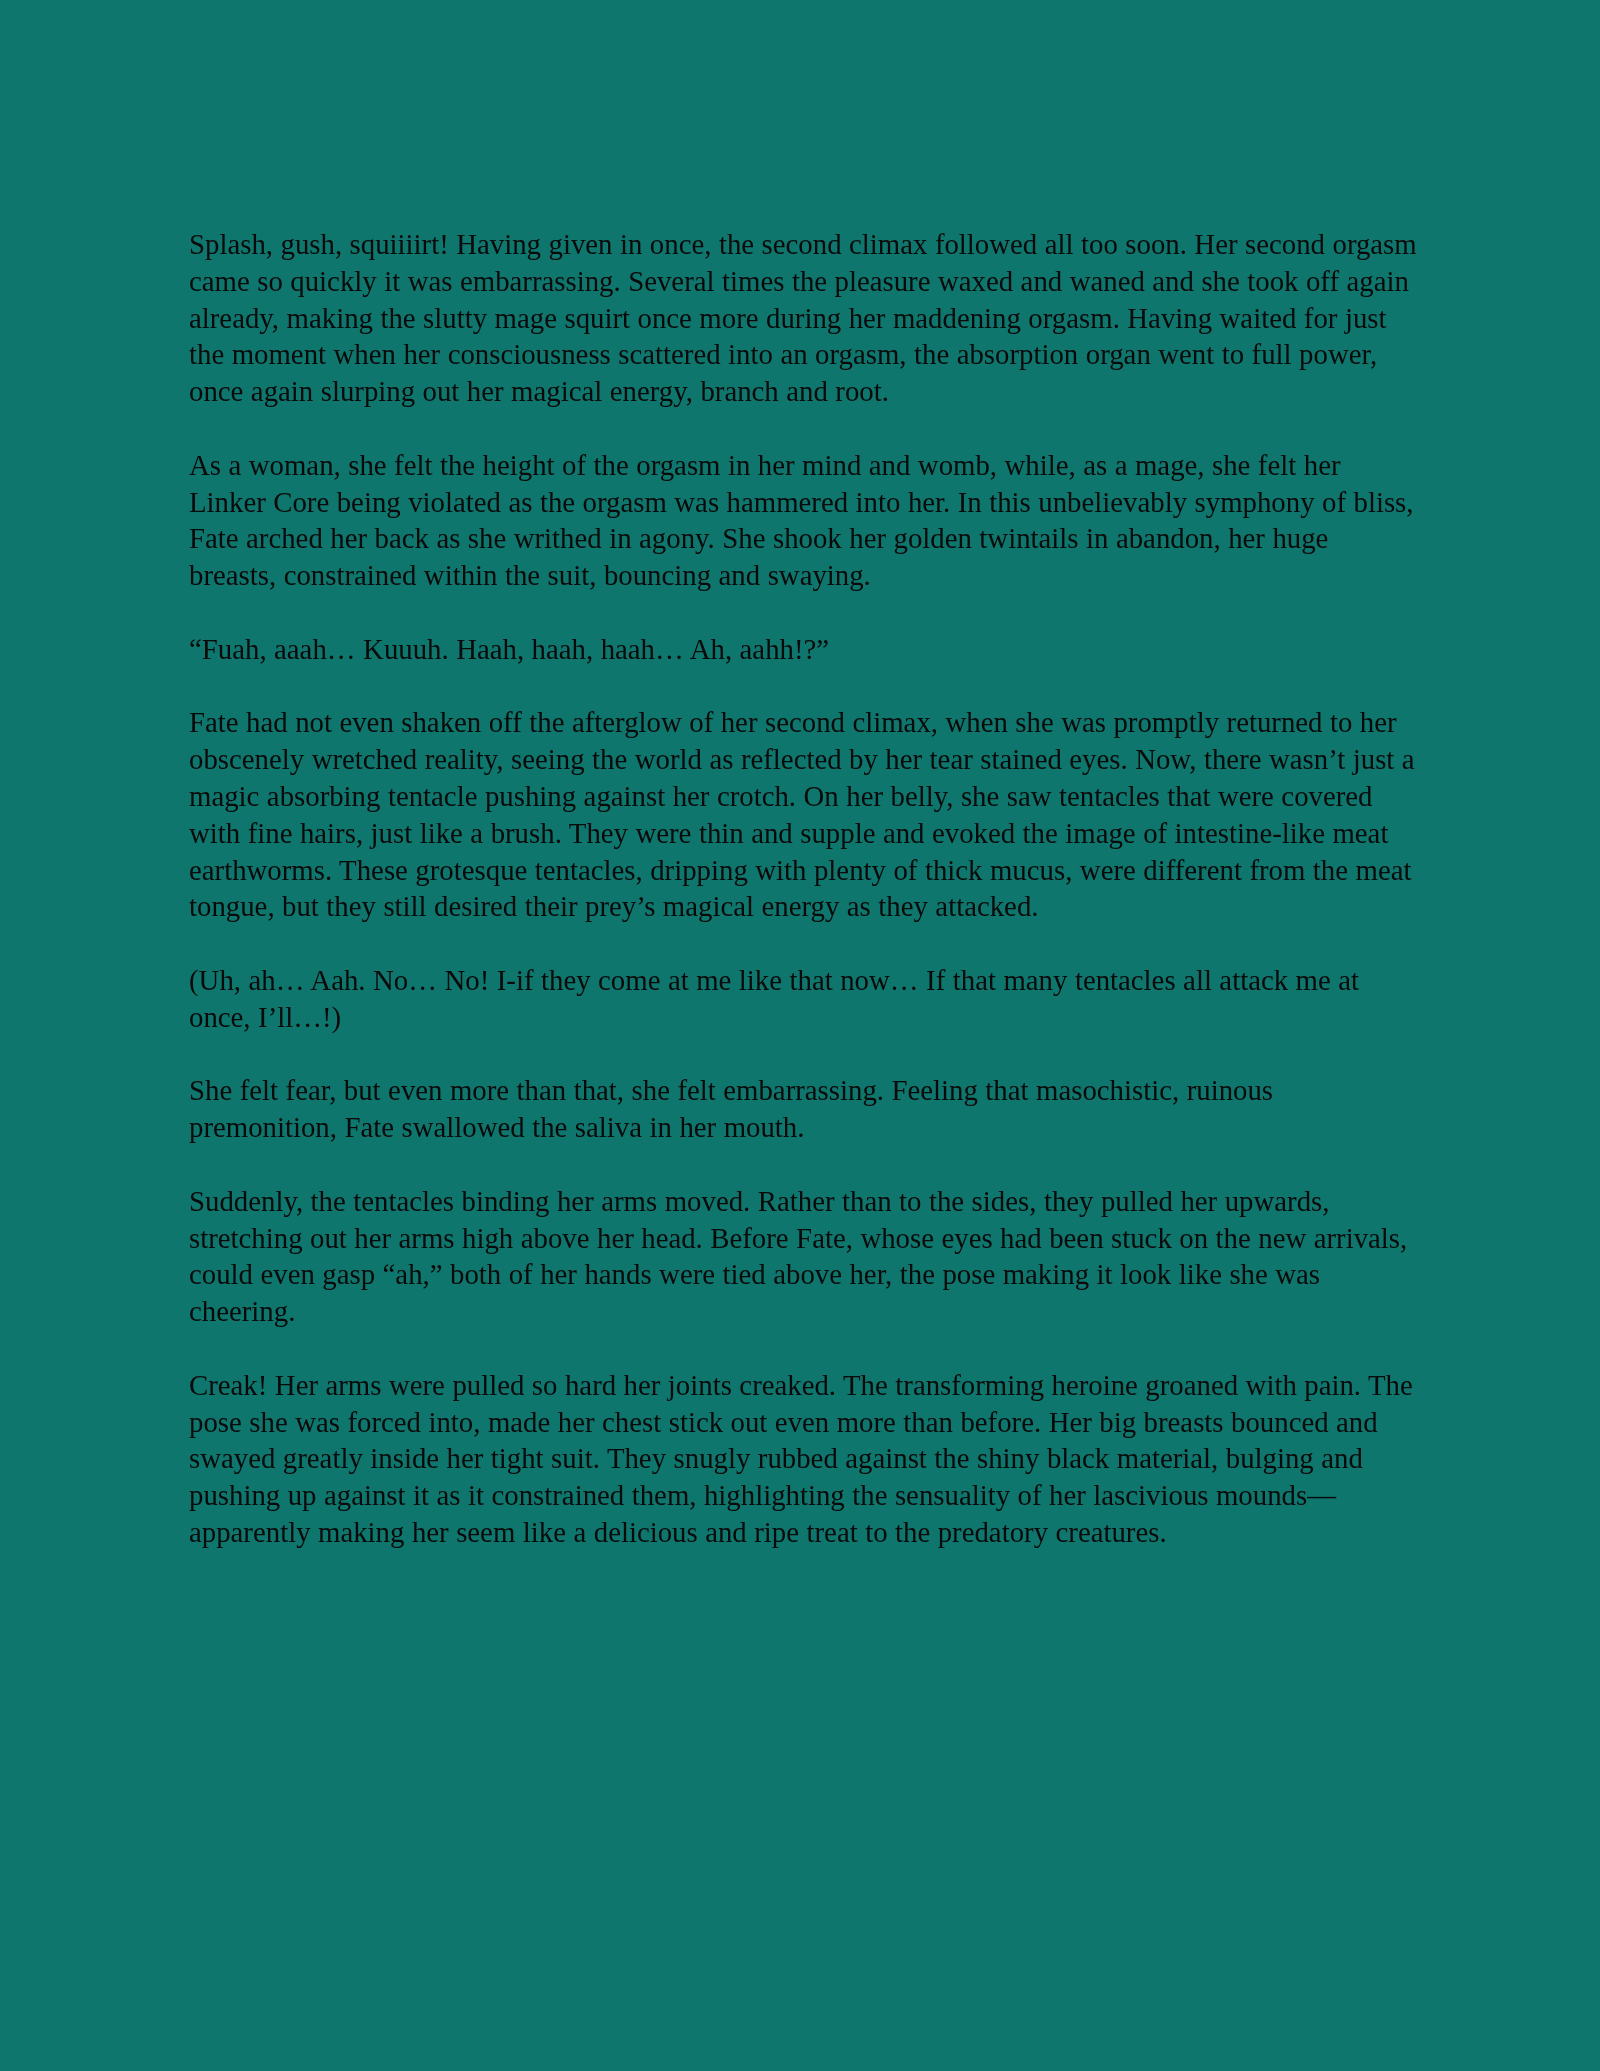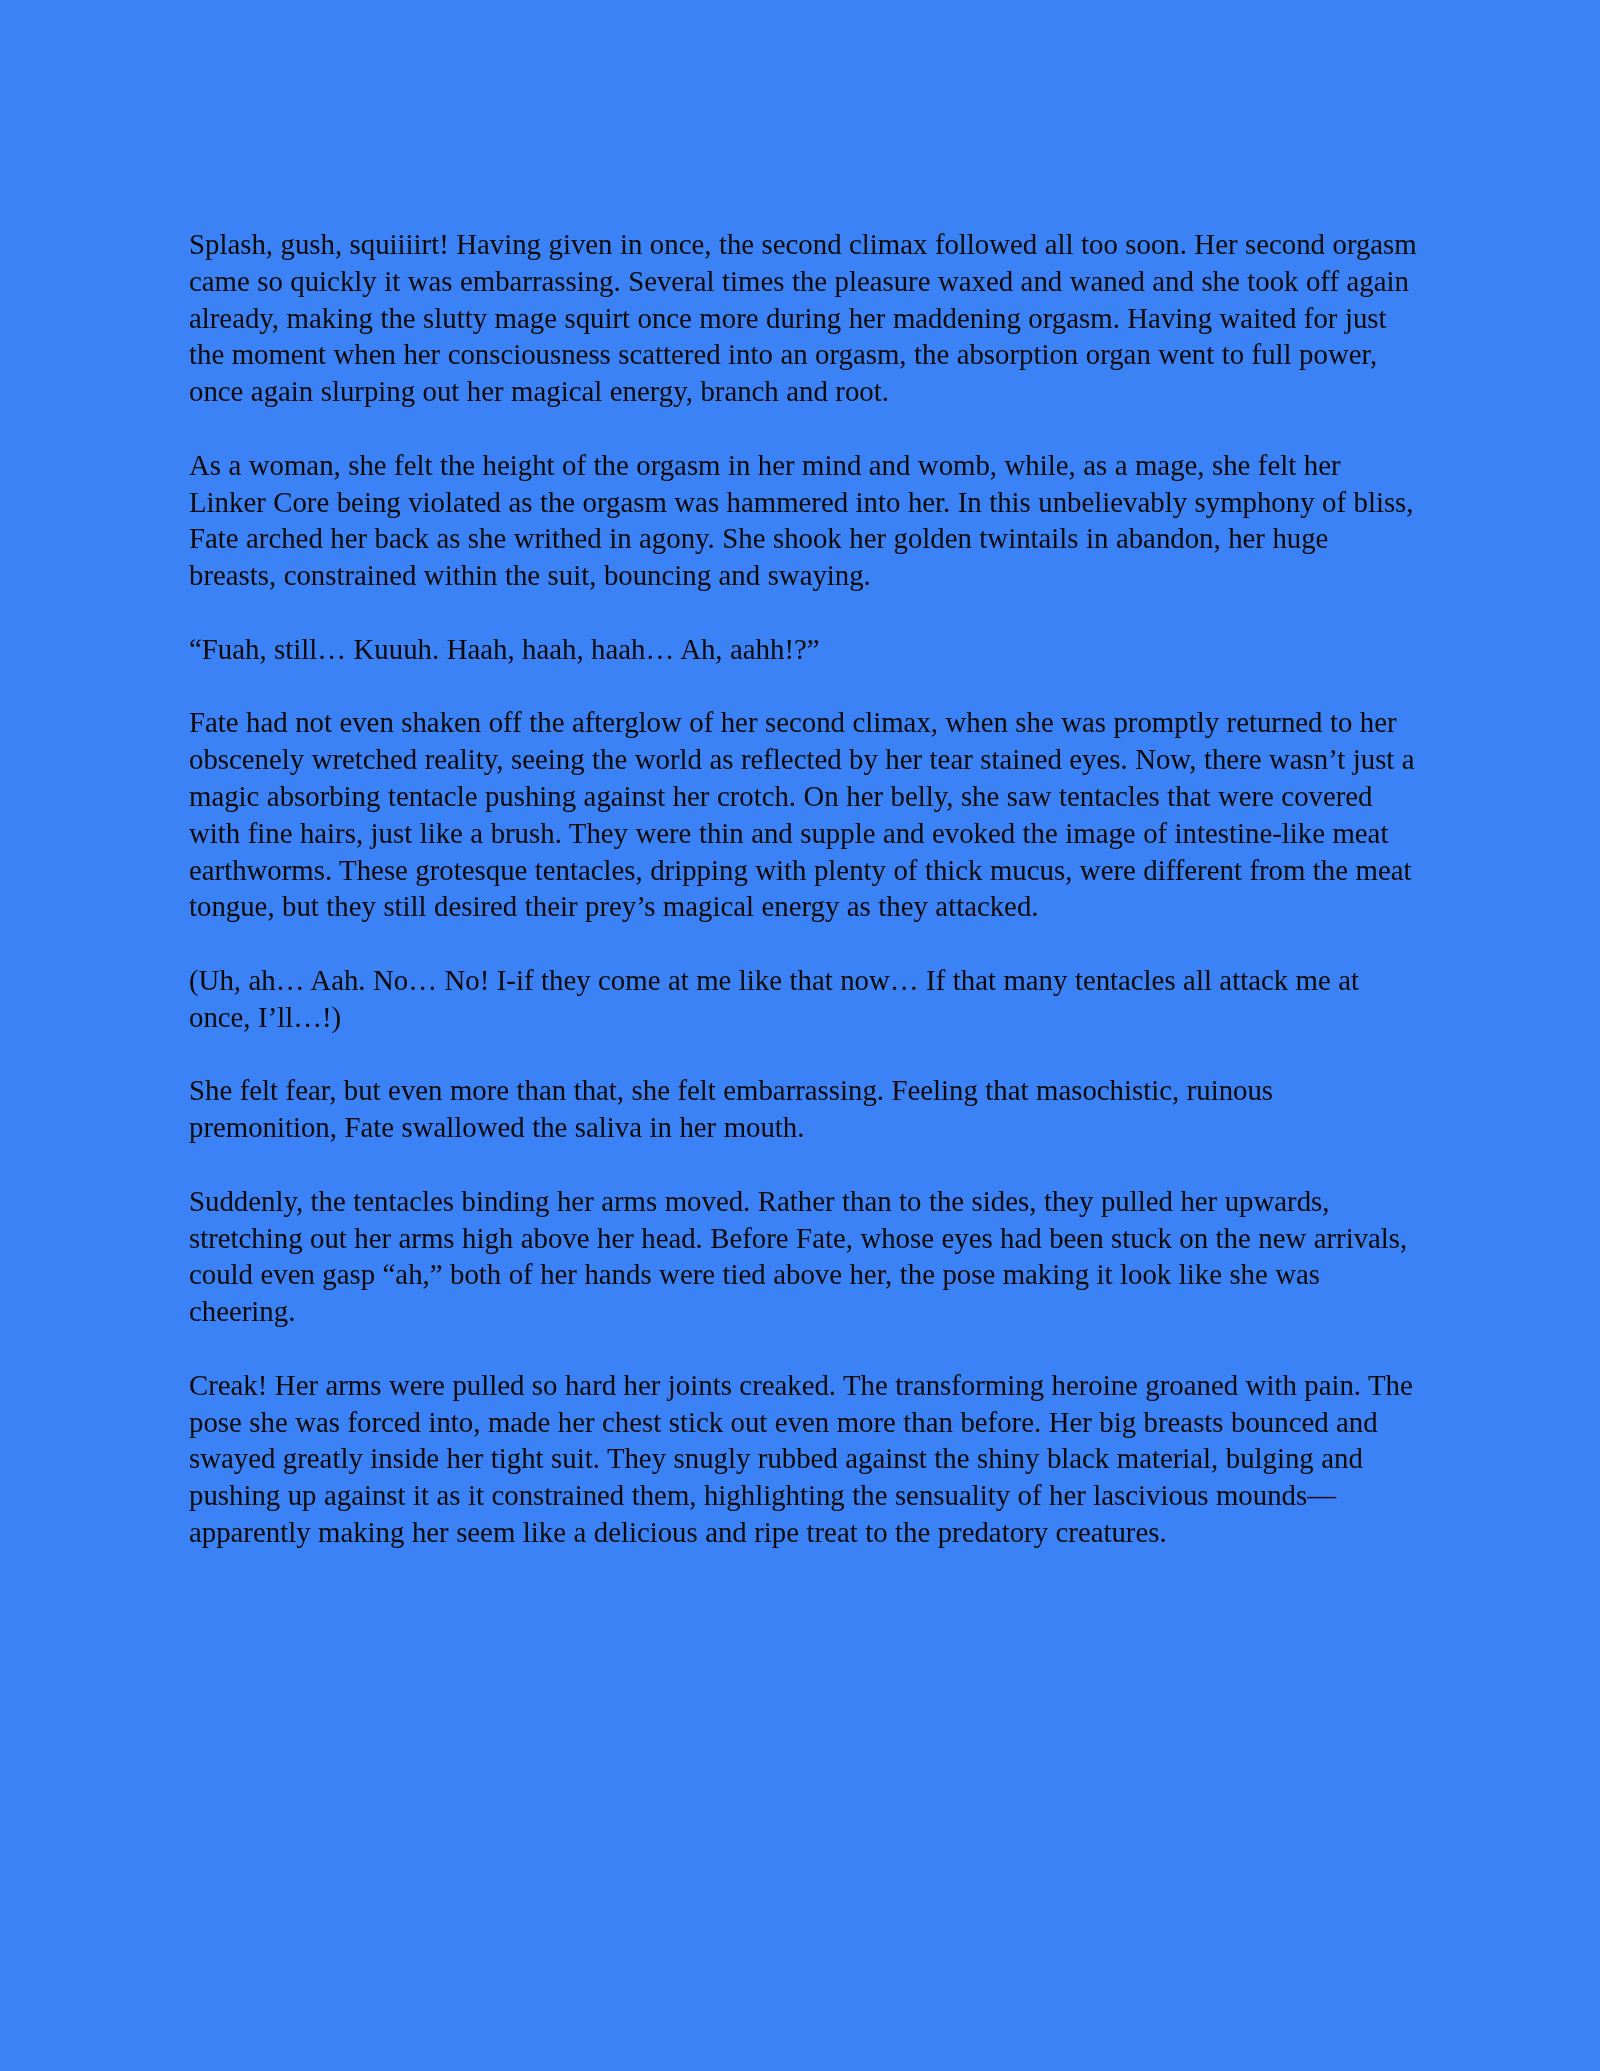--- a/index.html
+++ b/index.html
@@ -12,21 +12,21 @@
     height: 2071px;
     position: relative;
     overflow: hidden;
   }
   .page {
     position: absolute;
     left: 0;
     top: 0;
     width: 1600px;
     height: 2071px;
-    background: #3b82f6;
+    background: #0f766e;
     box-sizing: border-box;
     padding: 226px 184px 0 189px;
   }
   .text-block {
     width: 1228px;
   }
   .para {
     font-family: "Liberation Serif", "DejaVu Serif", serif;
     font-size: 28.8px;
     line-height: 36.8px;
@@ -39,20 +39,20 @@
     margin-top: 0;
   }
 </style>
 </head>
 <body>
 
 <div class="page">
   <div class="text-block">
     <p class="para">Splash, gush, squiiiirt! Having given in once, the second climax followed all too soon. Her second orgasm came so quickly it was embarrassing. Several times the pleasure waxed and waned and she took off again already, making the slutty mage squirt once more during her maddening orgasm. Having waited for just the moment when her consciousness scattered into an orgasm, the absorption organ went to full power, once again slurping out her magical energy, branch and root.</p>
     <p class="para">As a woman, she felt the height of the orgasm in her mind and womb, while, as a mage, she felt her Linker Core being violated as the orgasm was hammered into her. In this unbelievably symphony of bliss, Fate arched her back as she writhed in agony. She shook her golden twintails in abandon, her huge breasts, constrained within the suit, bouncing and swaying.</p>
-    <p class="para">“Fuah, still… Kuuuh. Haah, haah, haah… Ah, aahh!?”</p>
+    <p class="para">“Fuah, aaah… Kuuuh. Haah, haah, haah… Ah, aahh!?”</p>
     <p class="para">Fate had not even shaken off the afterglow of her second climax, when she was promptly returned to her obscenely wretched reality, seeing the world as reflected by her tear stained eyes. Now, there wasn’t just a magic absorbing tentacle pushing against her crotch. On her belly, she saw tentacles that were covered with fine hairs, just like a brush. They were thin and supple and evoked the image of intestine-like meat earthworms. These grotesque tentacles, dripping with plenty of thick mucus, were different from the meat tongue, but they still desired their prey’s magical energy as they attacked.</p>
     <p class="para">(Uh, ah… Aah. No… No! I-if they come at me like that now… If that many tentacles all attack me at once, I’ll…!)</p>
     <p class="para">She felt fear, but even more than that, she felt embarrassing. Feeling that masochistic, ruinous premonition, Fate swallowed the saliva in her mouth.</p>
     <p class="para">Suddenly, the tentacles binding her arms moved. Rather than to the sides, they pulled her upwards, stretching out her arms high above her head. Before Fate, whose eyes had been stuck on the new arrivals, could even gasp “ah,” both of her hands were tied above her, the pose making it look like she was cheering.</p>
     <p class="para">Creak! Her arms were pulled so hard her joints creaked. The transforming heroine groaned with pain. The pose she was forced into, made her chest stick out even more than before. Her big breasts bounced and swayed greatly inside her tight suit. They snugly rubbed against the shiny black material, bulging and pushing up against it as it constrained them, highlighting the sensuality of her lascivious mounds—apparently making her seem like a delicious and ripe treat to the predatory creatures.</p>
   </div>
 </div>
 
 </body></html>

